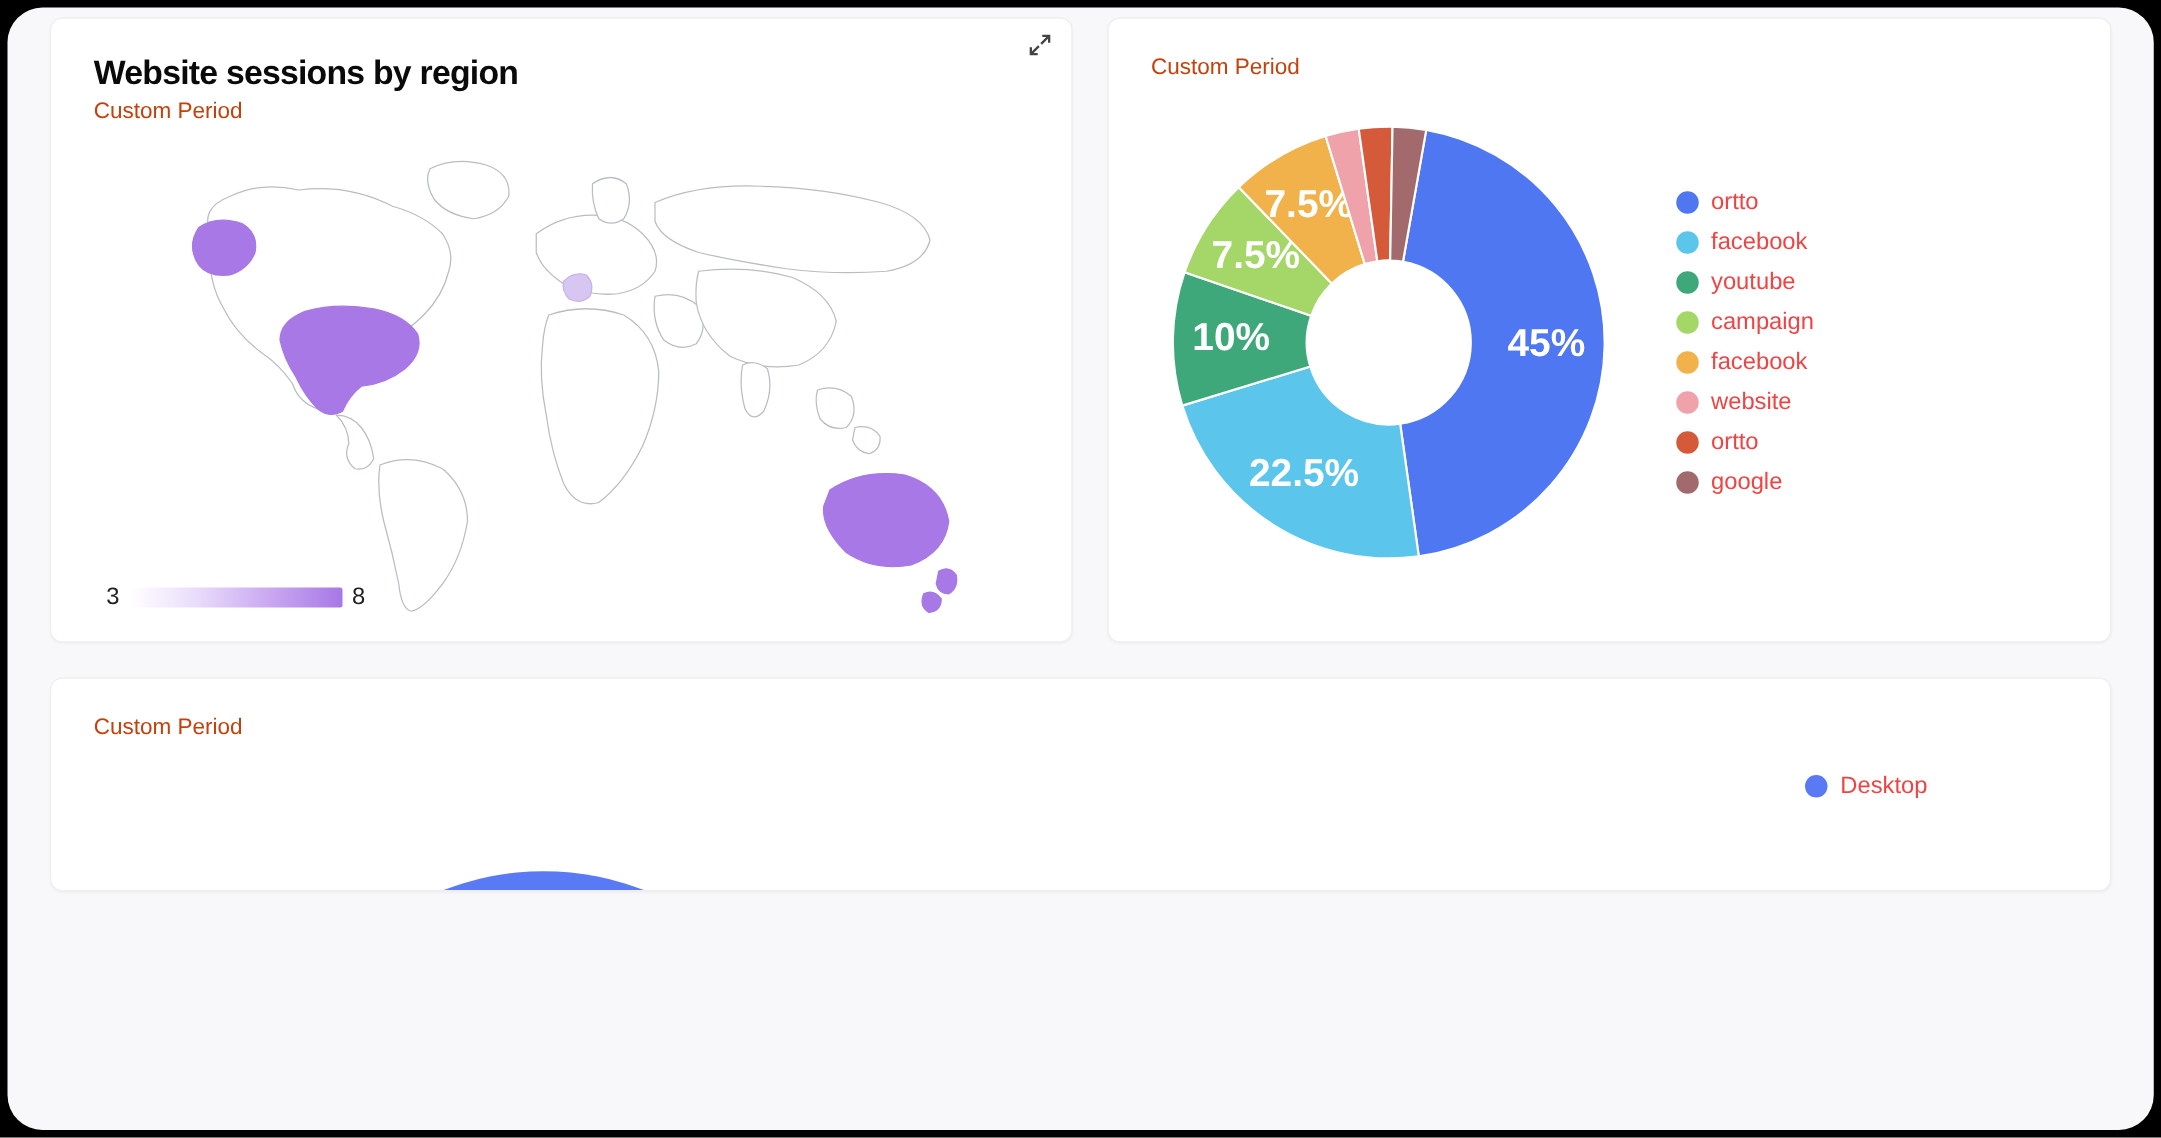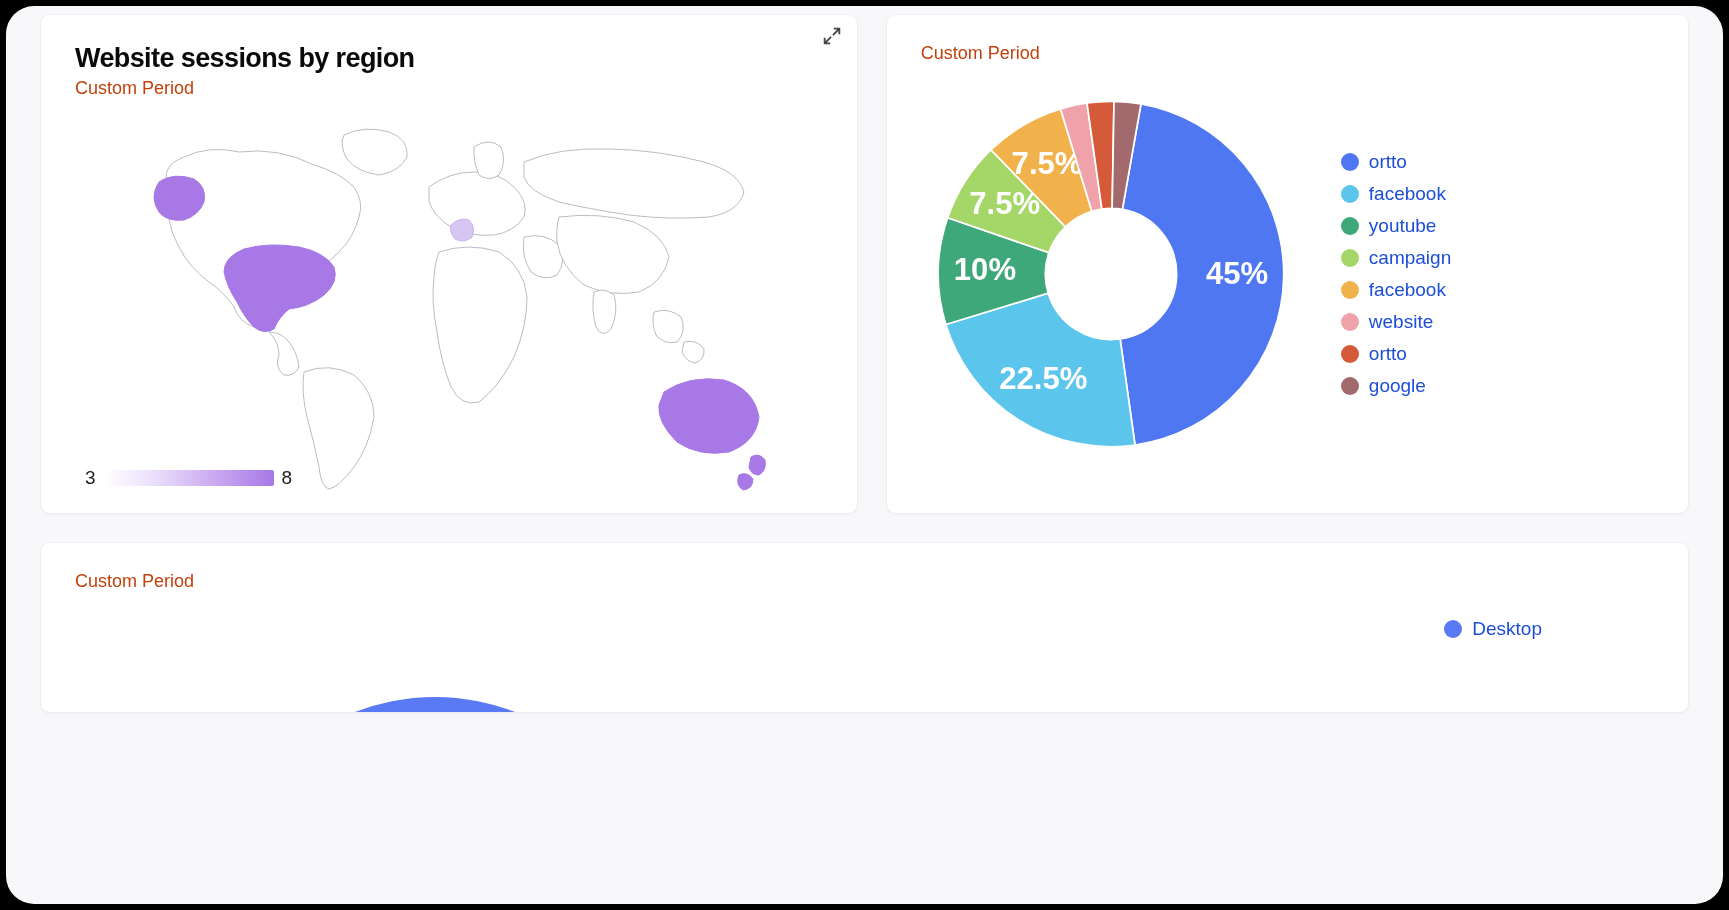--- a/index.html
+++ b/index.html
@@ -118,21 +118,21 @@
   .legend {
     display: flex;
     flex-direction: column;
     gap: 10px;
   }
   .legend-item {
     display: flex;
     align-items: center;
     gap: 10px;
     font-size: 19px;
-    color: #1d4ed8;
+    color: #ef4444;
   }
   .swatch {
     width: 18px; height: 18px;
     border-radius: 50%;
     flex-shrink: 0;
   }
 
   
   .device-content {
     display: flex;

